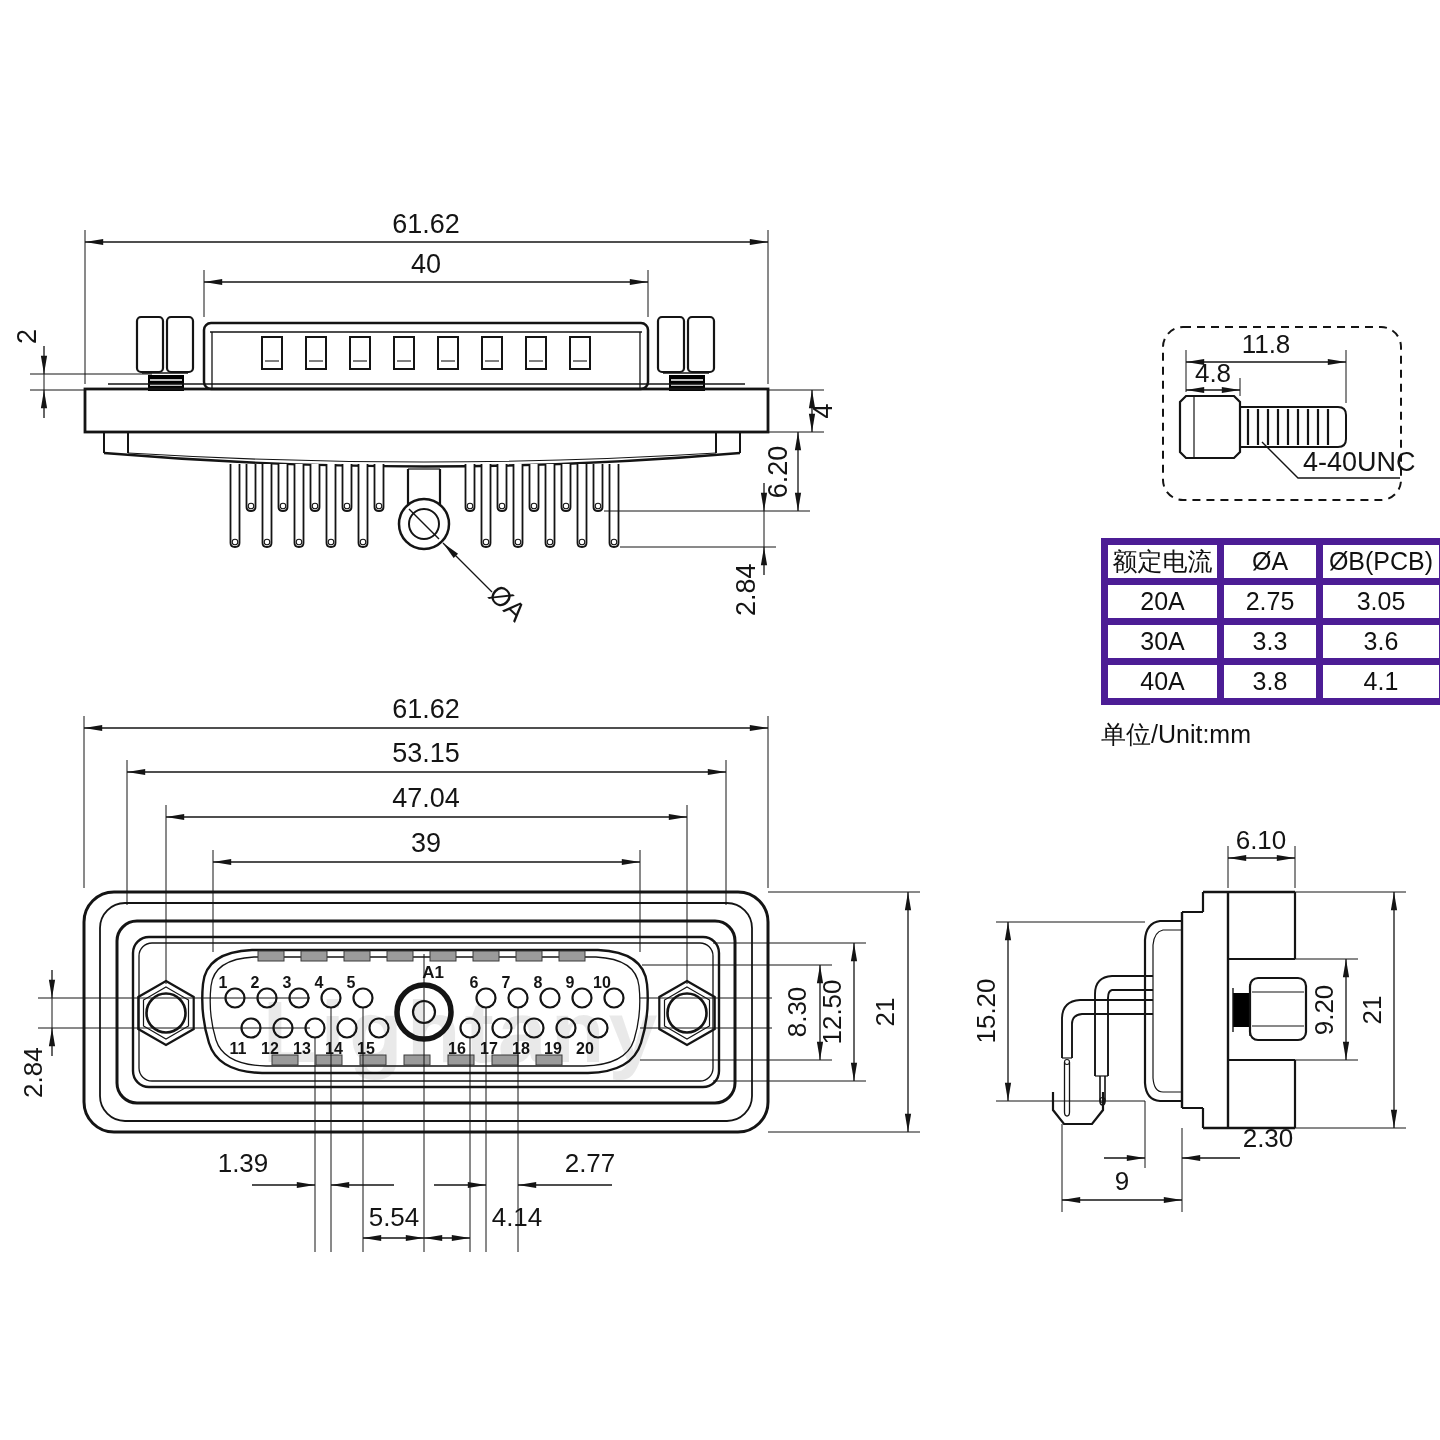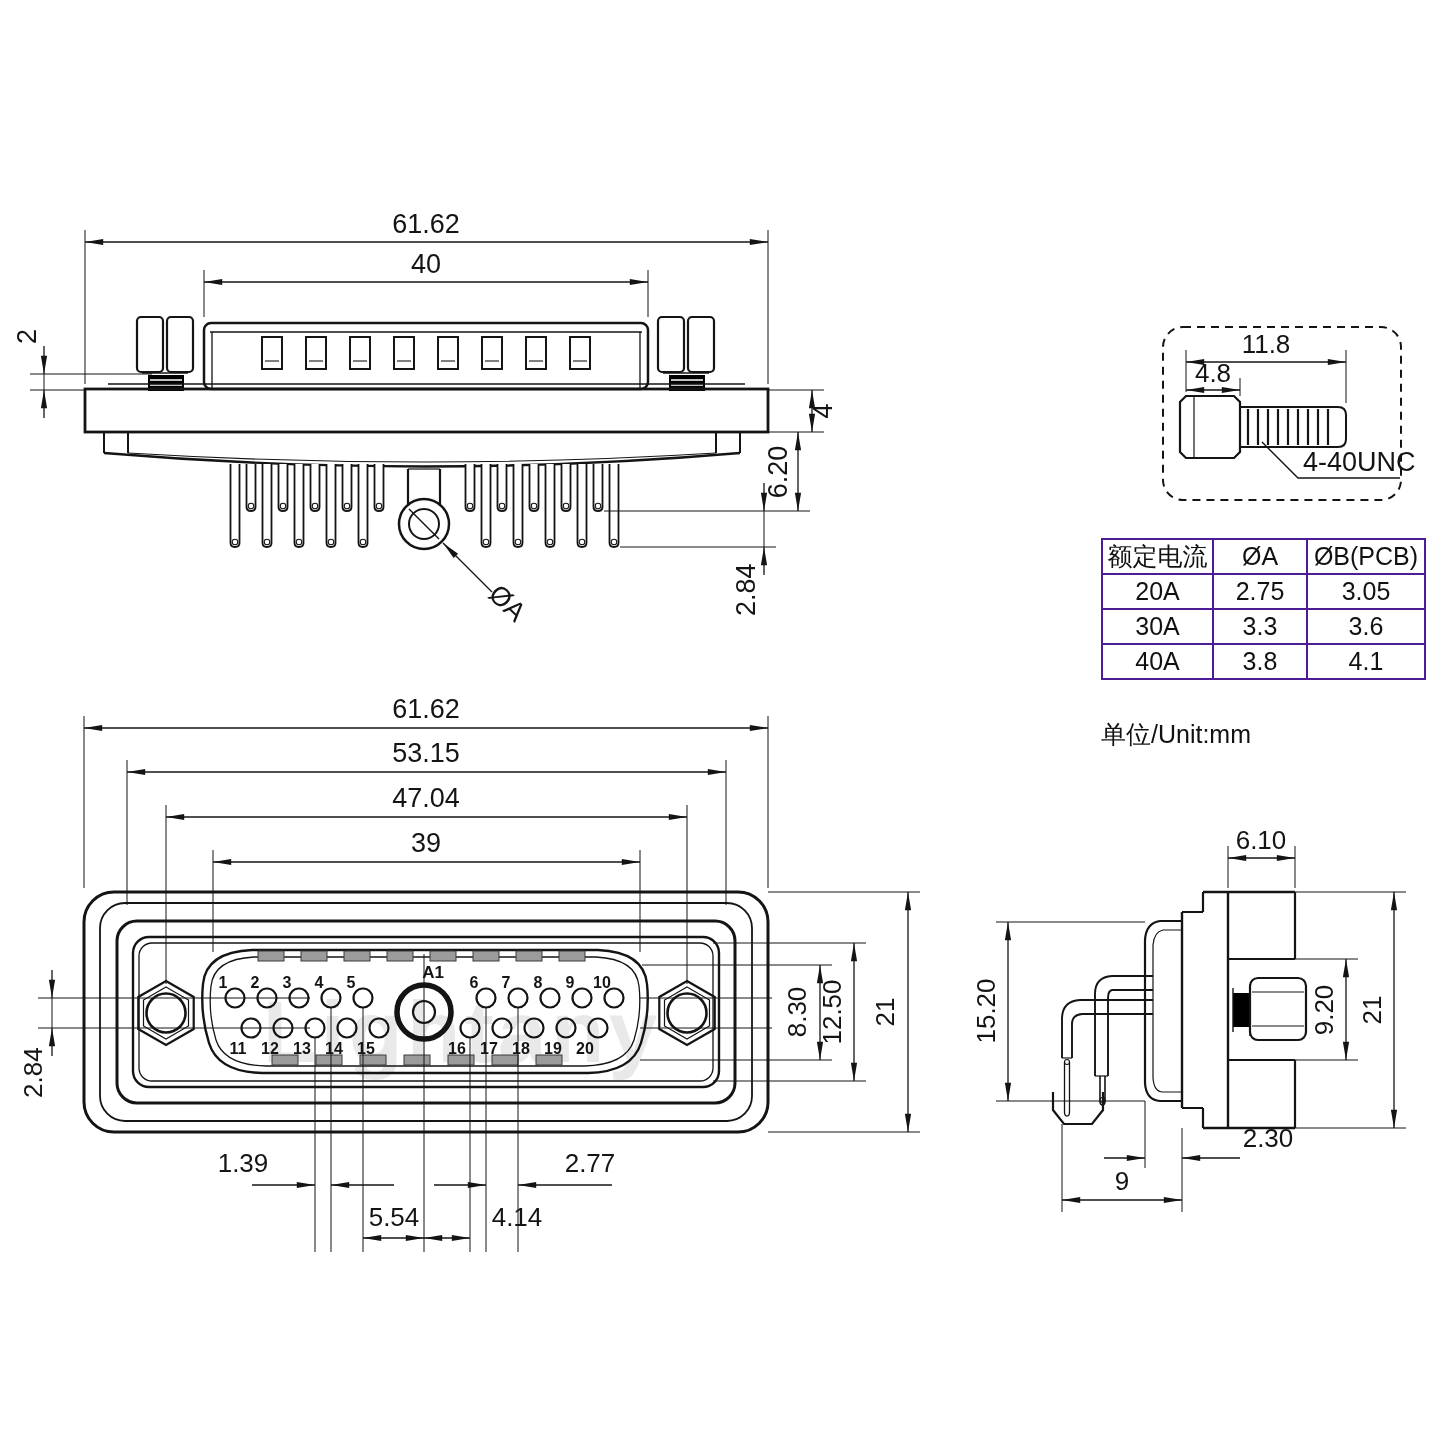--- a/index.html
+++ b/index.html
@@ -10,21 +10,21 @@
   #drawing{position:absolute;left:0;top:0;}
   svg text{fill:#141414;font-family:"Liberation Sans", sans-serif;}
   .dimtxt{font-size:27px;}
   .dimtxt2{font-size:26px;}
   .pinlbl{font-size:16px;font-weight:bold;}
   .a1lbl{font-size:17px;font-weight:bold;}
   .wm{font-size:88px;font-weight:600;letter-spacing:4px;opacity:.085;}
   .spec-table{position:absolute;left:1101px;top:538px;width:317px;}
   .spec-table table{border-collapse:collapse;width:100%;table-layout:fixed;}
   .spec-table td,.spec-table th{
-    border:2px solid #4c1d95;height:33px;text-align:center;vertical-align:middle;
+    border:7px solid #4c1d95;height:33px;text-align:center;vertical-align:middle;
     font-size:25px;font-weight:normal;color:#111;padding:0;
   }
   .col1{width:109px}.col2{width:92px}.col3{width:116px}
   .unit-note{position:absolute;left:1101px;top:718px;width:317px;text-align:left;
     font-size:25px;color:#111;}
 </style>
 </head>
 <body>
 
 <svg id="drawing" width="1440" height="1440" viewBox="0 0 1440 1440">

